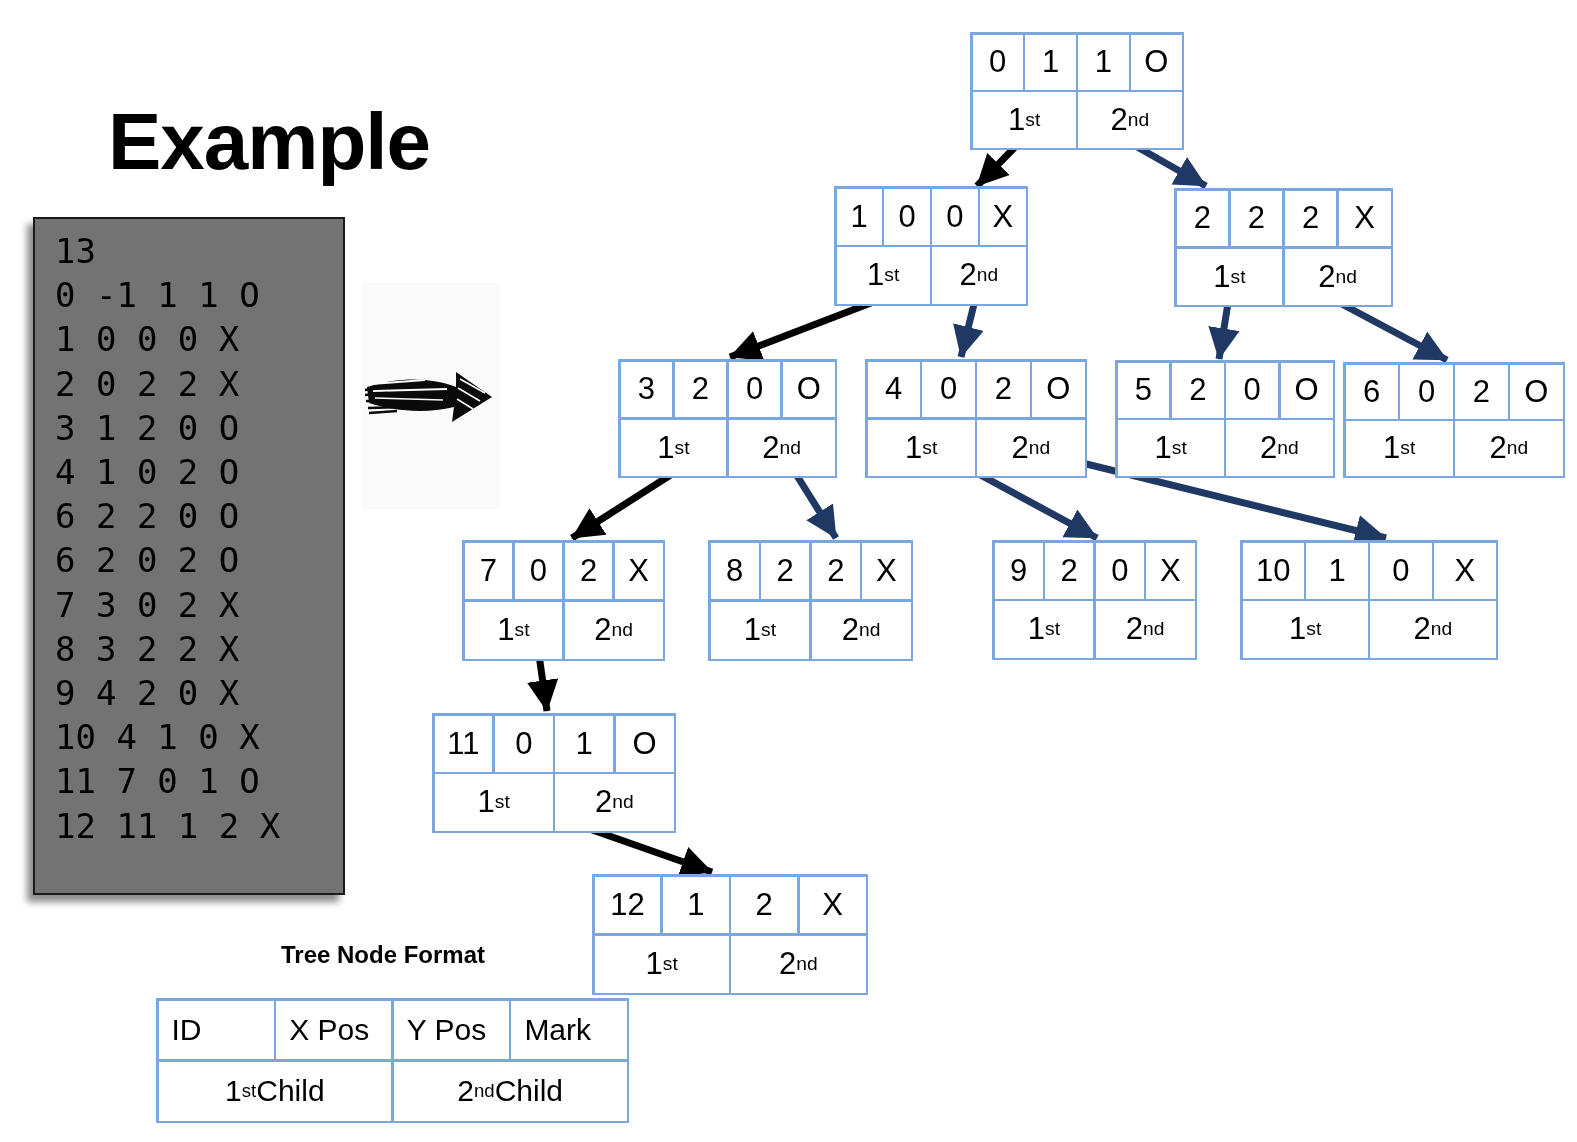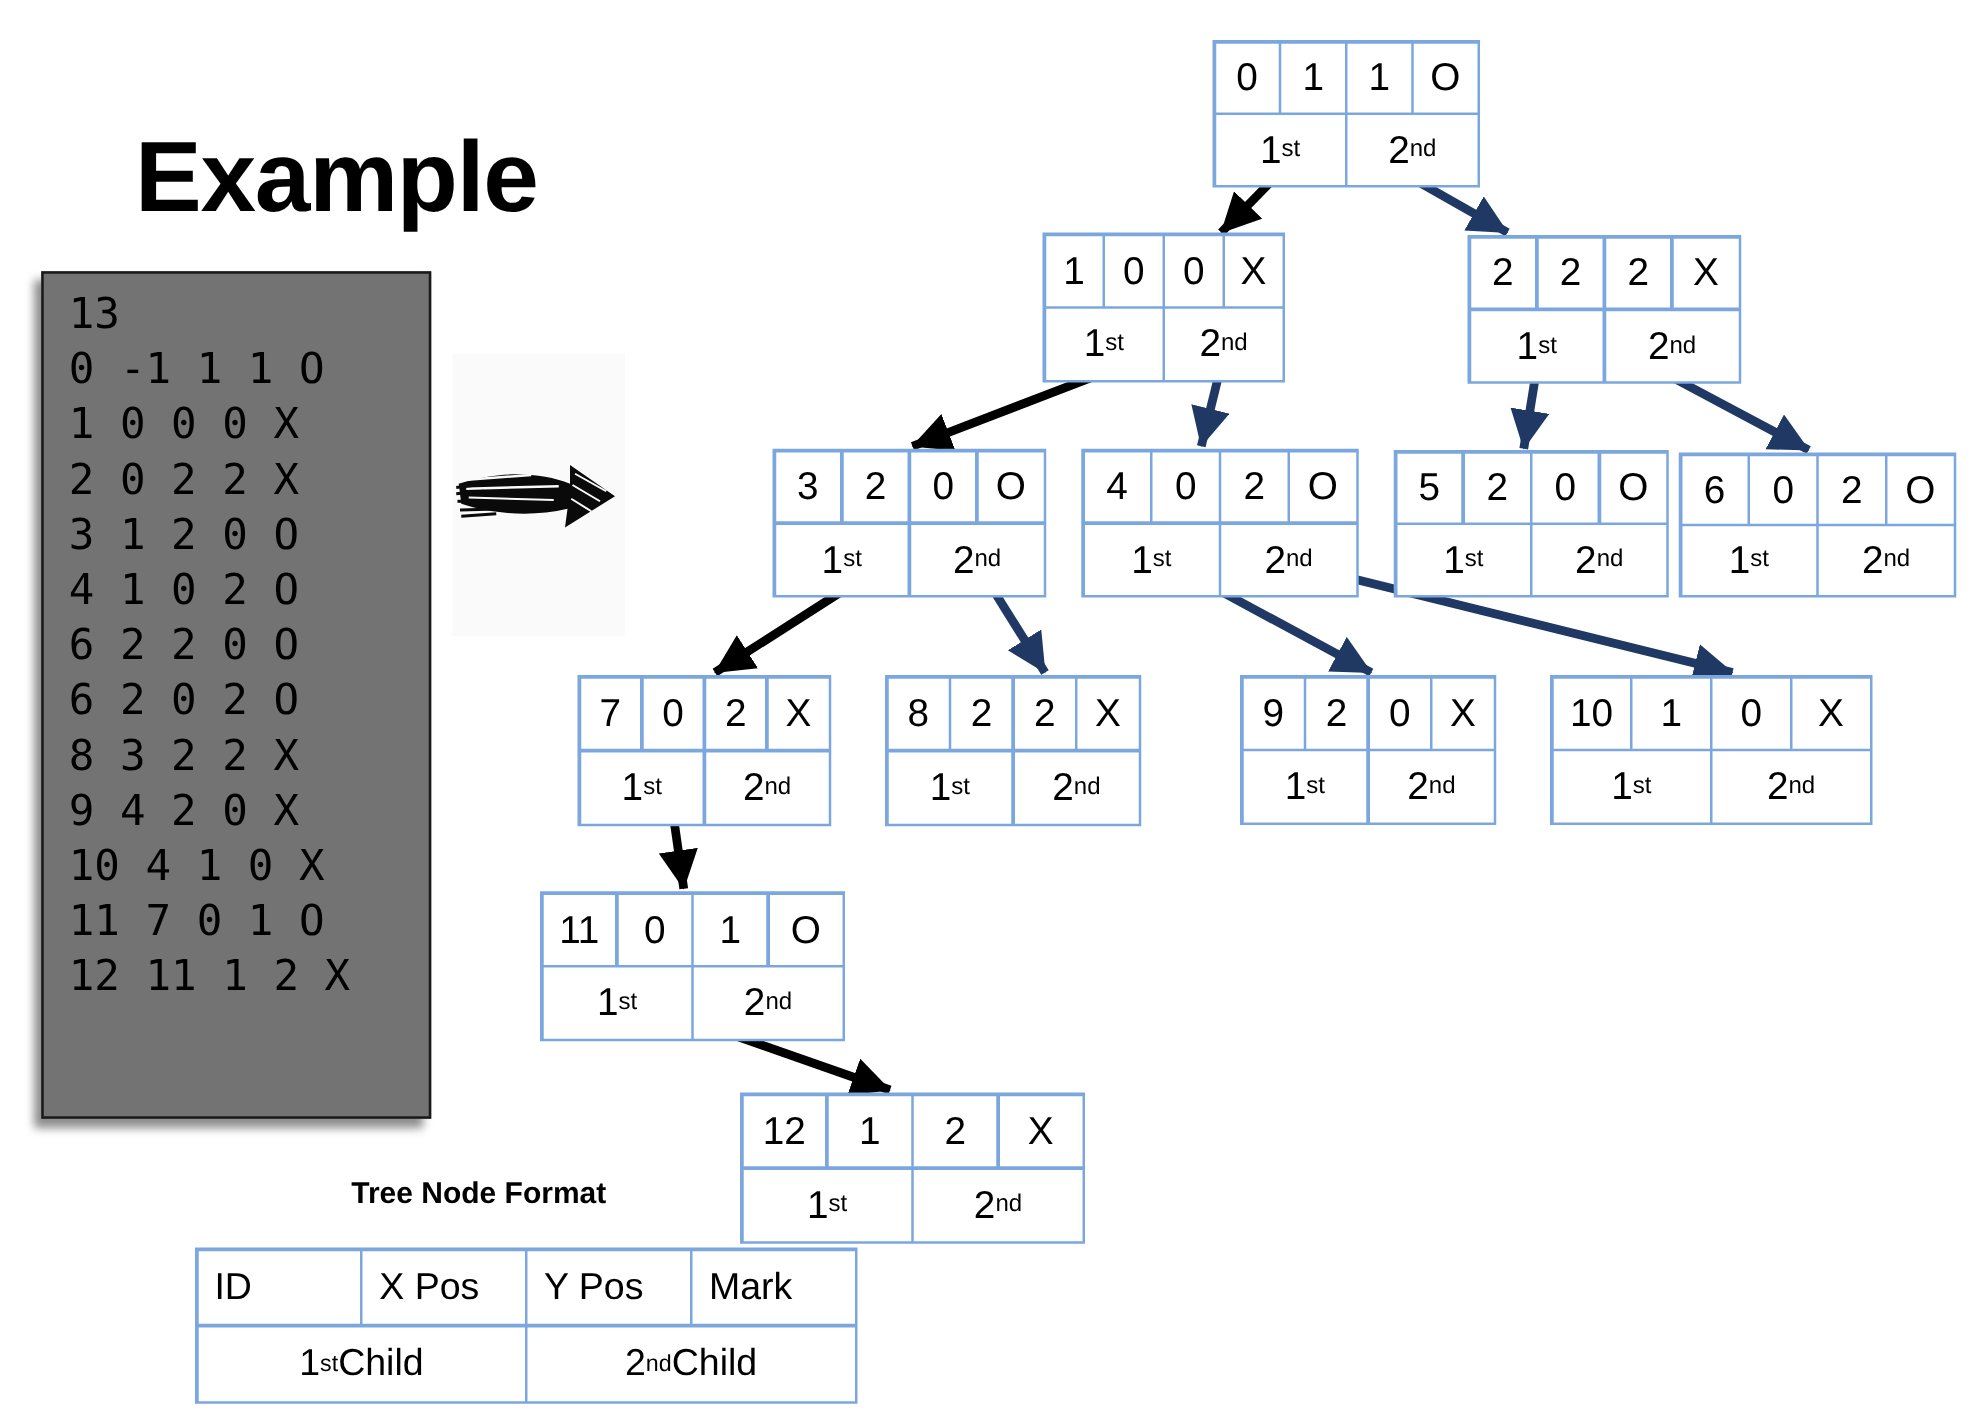--- a/index.html
+++ b/index.html
@@ -25,21 +25,21 @@
   .node .row.vals { grid-template-columns:repeat(4,1fr); }
   .node .row.kids { grid-template-columns:1fr 1fr; }
   .node .cell { background:#ffffff; display:flex; align-items:center; justify-content:center;
                 font-size:31px; color:#000; }
   .node .cell sup, .legend-cell sup { font-size:0.62em; vertical-align:super; line-height:0; }
 
   svg.edges { position:absolute; left:0; top:0; width:1577px; height:1142px; pointer-events:none; }
 
   .legend-heading { position:absolute; left:156px; top:941px; width:454px; text-align:center;
                     font-size:24px; font-weight:bold; color:#000; }
-  .legend-table { position:absolute; left:156px; top:998px; width:530px; height:125px;
+  .legend-table { position:absolute; left:156px; top:998px; width:473px; height:125px;
                   background:#7ba7de; display:grid; grid-template-rows:1fr 1fr; gap:2.5px; padding:2.5px; }
   .legend-row { display:grid; gap:2.5px; }
   .legend-row.top { grid-template-columns:repeat(4,1fr); }
   .legend-row.bottom { grid-template-columns:1fr 1fr; }
   .legend-cell { background:#fff; display:flex; align-items:center; font-size:30px; color:#000; }
   .legend-row.top .legend-cell { padding-left:13px; }
   .legend-row.bottom .legend-cell { justify-content:center; }
 </style>
 </head>
 <body>
@@ -51,20 +51,21 @@
   <div class="code-box">
     <div class="code-lines">
         <div class="code-line">13</div>
         <div class="code-line">0 -1 1 1 O</div>
         <div class="code-line">1 0 0 0 X</div>
         <div class="code-line">2 0 2 2 X</div>
         <div class="code-line">3 1 2 0 O</div>
         <div class="code-line">4 1 0 2 O</div>
         <div class="code-line">6 2 2 0 O</div>
         <div class="code-line">6 2 0 2 O</div>
+        <div class="code-line">7 3 0 2 X</div>
         <div class="code-line">8 3 2 2 X</div>
         <div class="code-line">9 4 2 0 X</div>
         <div class="code-line">10 4 1 0 X</div>
         <div class="code-line">11 7 0 1 O</div>
         <div class="code-line">12 11 1 2 X</div>
       </div>
   </div>
 
   <div class="sketch-bg"></div>
   <svg class="sketch-arrow" viewBox="0 0 132 80">

